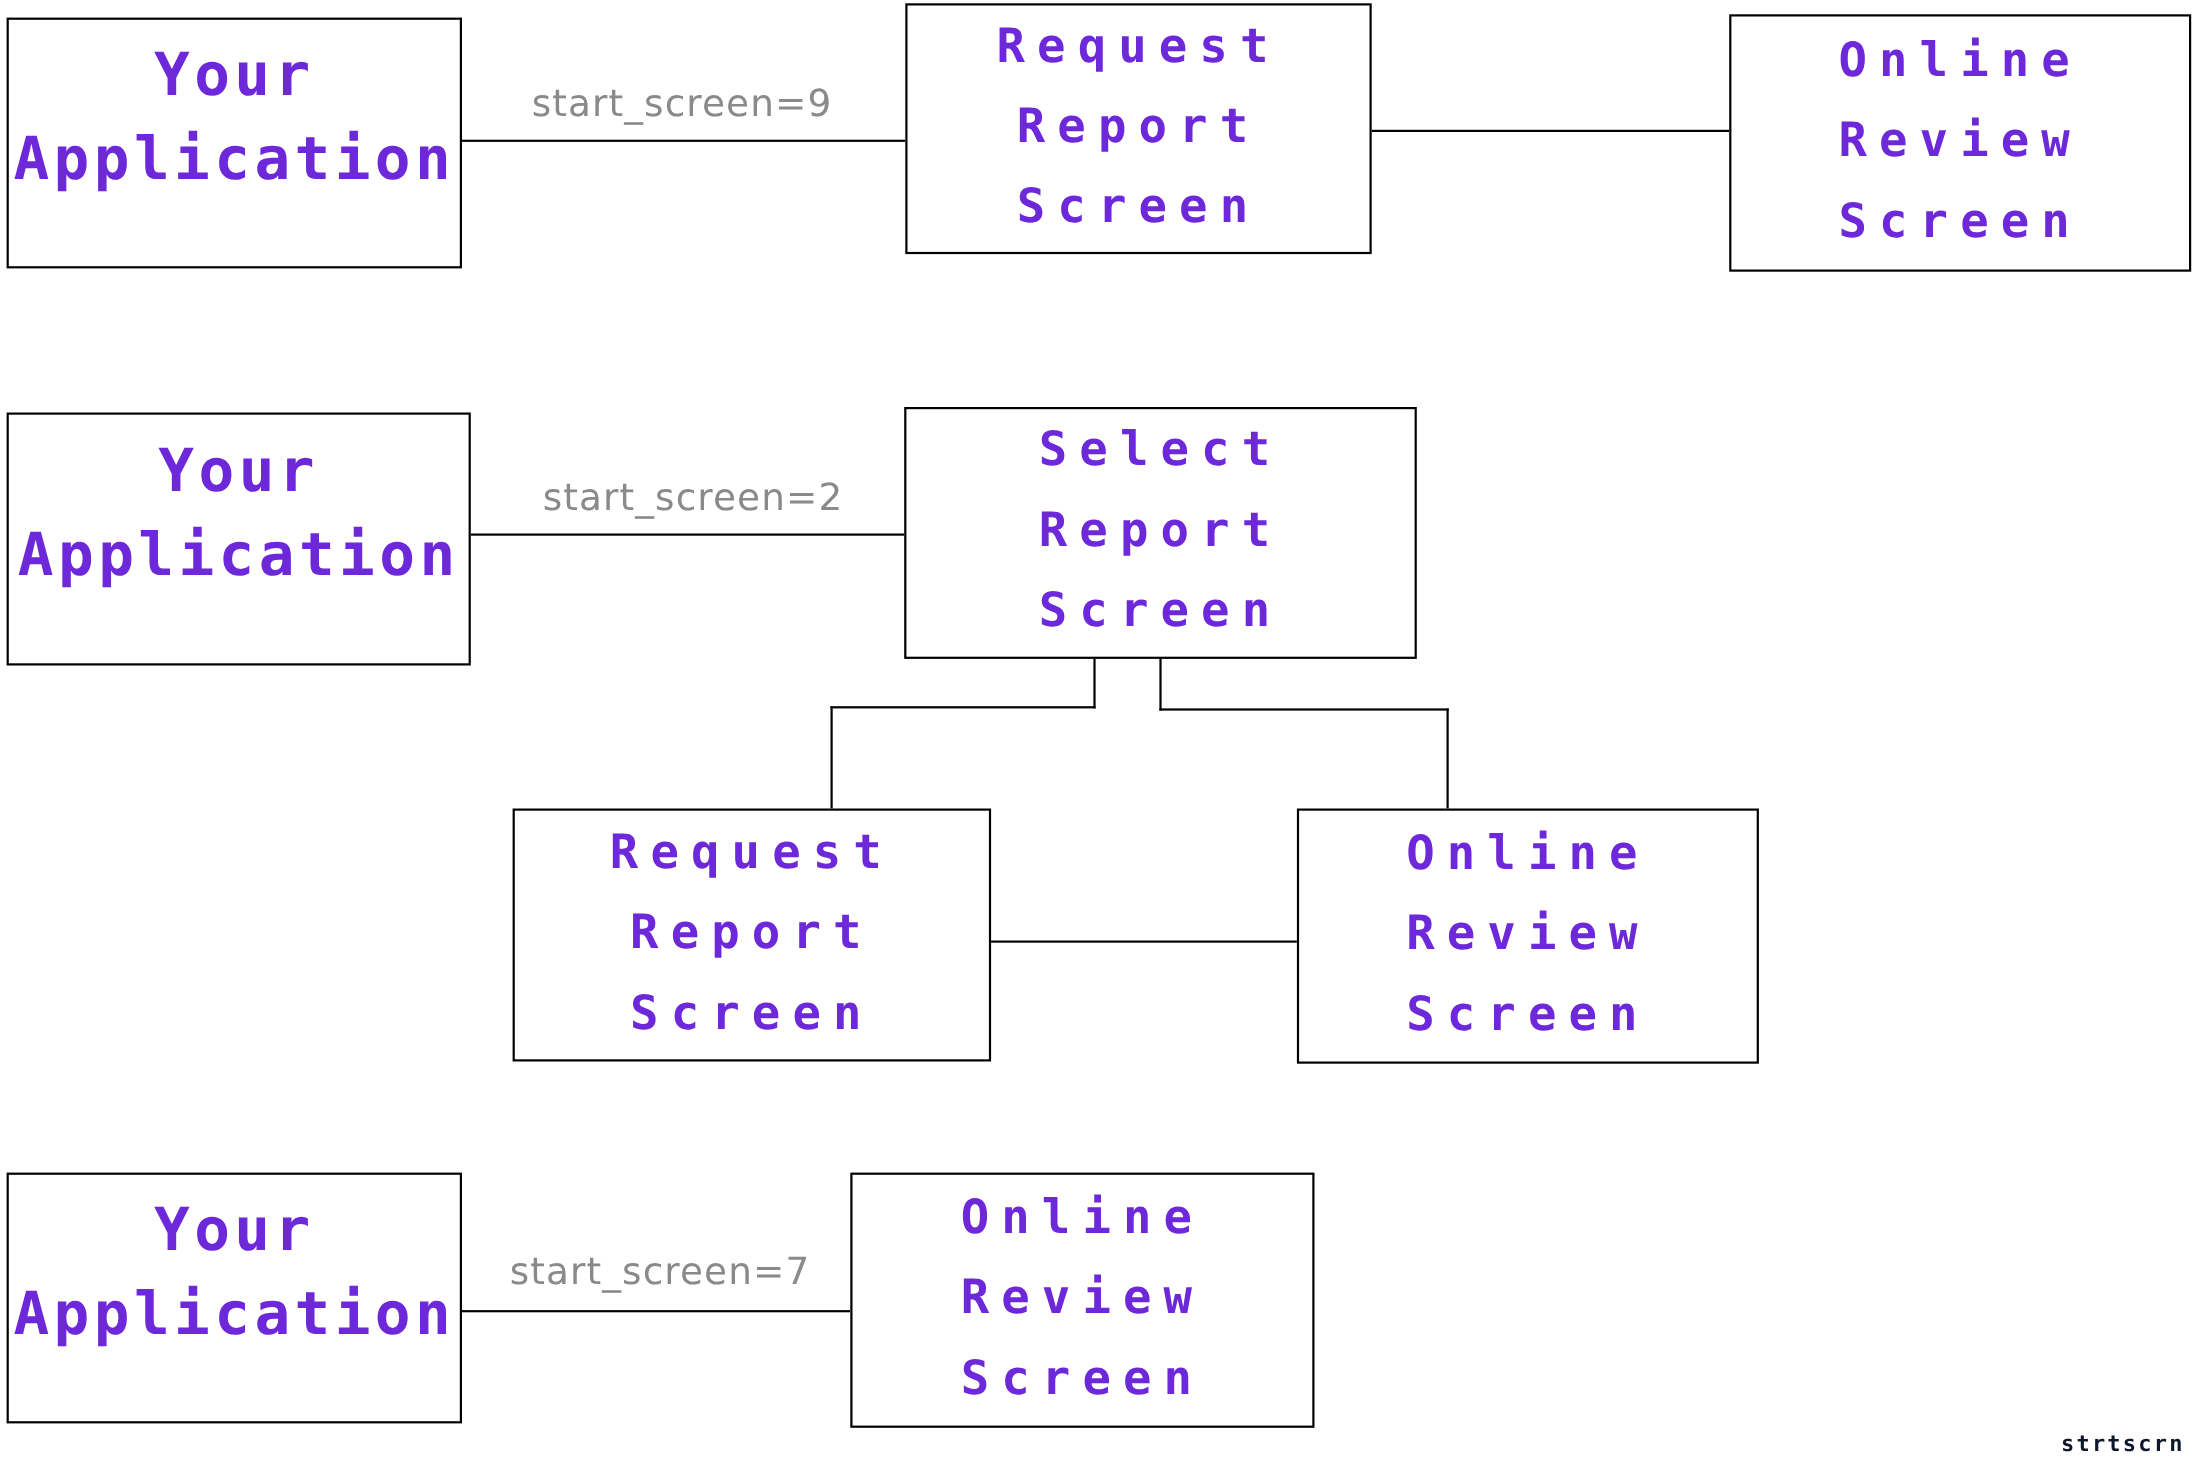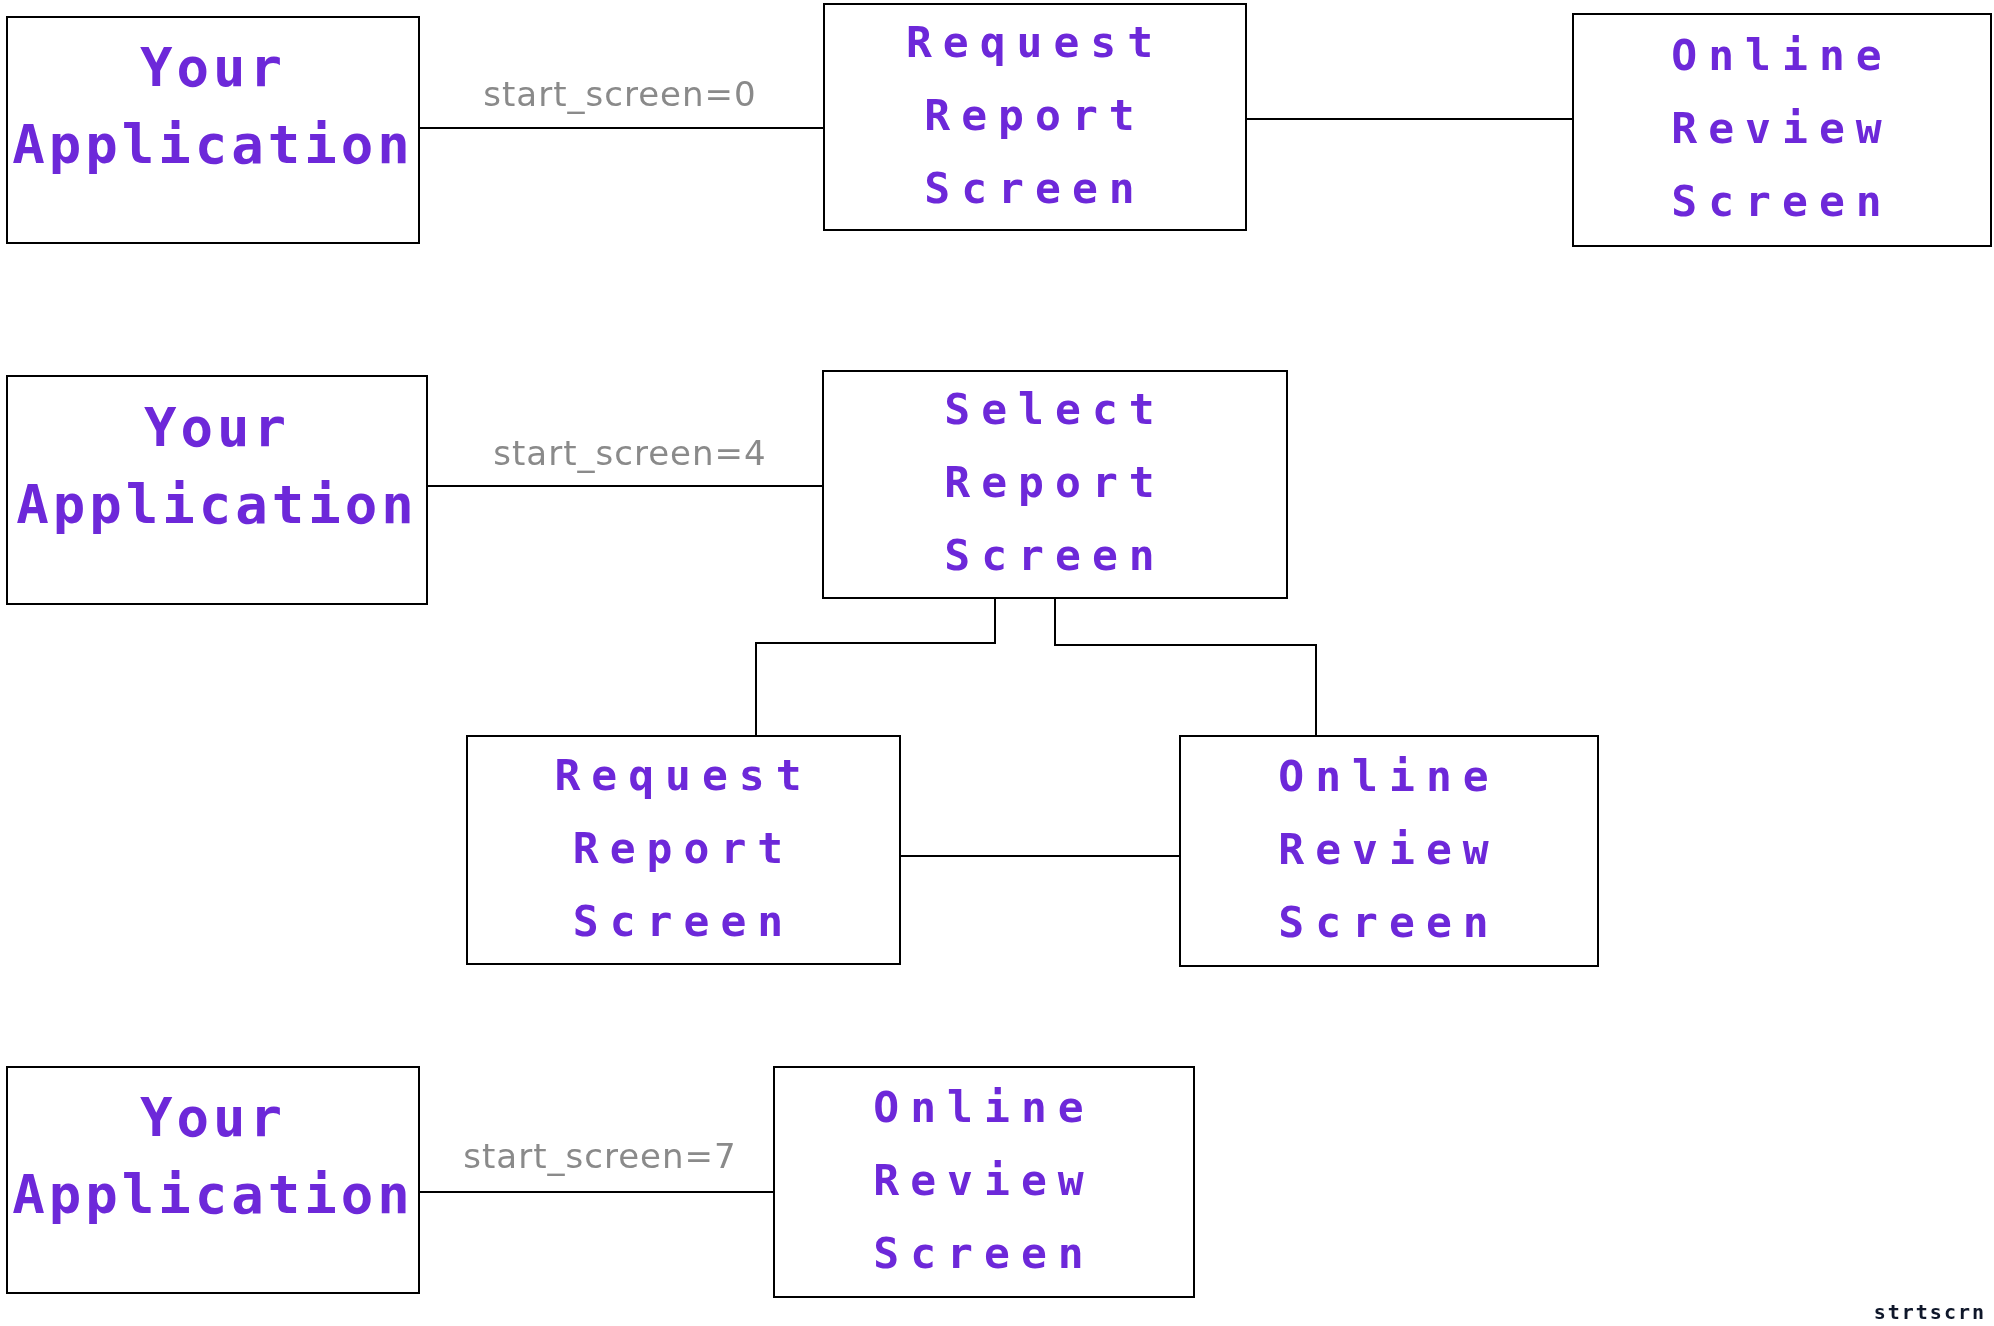--- a/index.html
+++ b/index.html
@@ -55,21 +55,21 @@
 
 <div class="stage">
 
   <div class="box lbl-lg" style="left:6px;top:16px;width:414px;height:228px;">
     <div class="inner">
       <div>Your</div>
       <div>Application</div>
     </div>
   </div>
 
-  <div class="edge-label" style="left:450px;top:74px;width:340px;">start_screen=0</div>
+  <div class="edge-label" style="left:450px;top:74px;width:340px;">start_screen=9</div>
 
   <div class="hline" style="left:420px;top:127px;width:403px;"></div>
 
   <div class="box lbl-md" style="left:823px;top:3px;width:424px;height:228px;">
     <div class="inner">
       <div>Request</div>
       <div>Report</div>
       <div>Screen</div>
     </div>
   </div>
@@ -84,21 +84,21 @@
     </div>
   </div>
 
   <div class="box lbl-lg" style="left:6px;top:375px;width:422px;height:230px;">
     <div class="inner">
       <div>Your</div>
       <div>Application</div>
     </div>
   </div>
 
-  <div class="edge-label" style="left:460px;top:433px;width:340px;">start_screen=4</div>
+  <div class="edge-label" style="left:460px;top:433px;width:340px;">start_screen=2</div>
 
   <div class="hline" style="left:428px;top:485px;width:394px;"></div>
 
   <div class="box lbl-md" style="left:822px;top:370px;width:466px;height:229px;">
     <div class="inner">
       <div>Select</div>
       <div>Report</div>
       <div>Screen</div>
     </div>
   </div>

